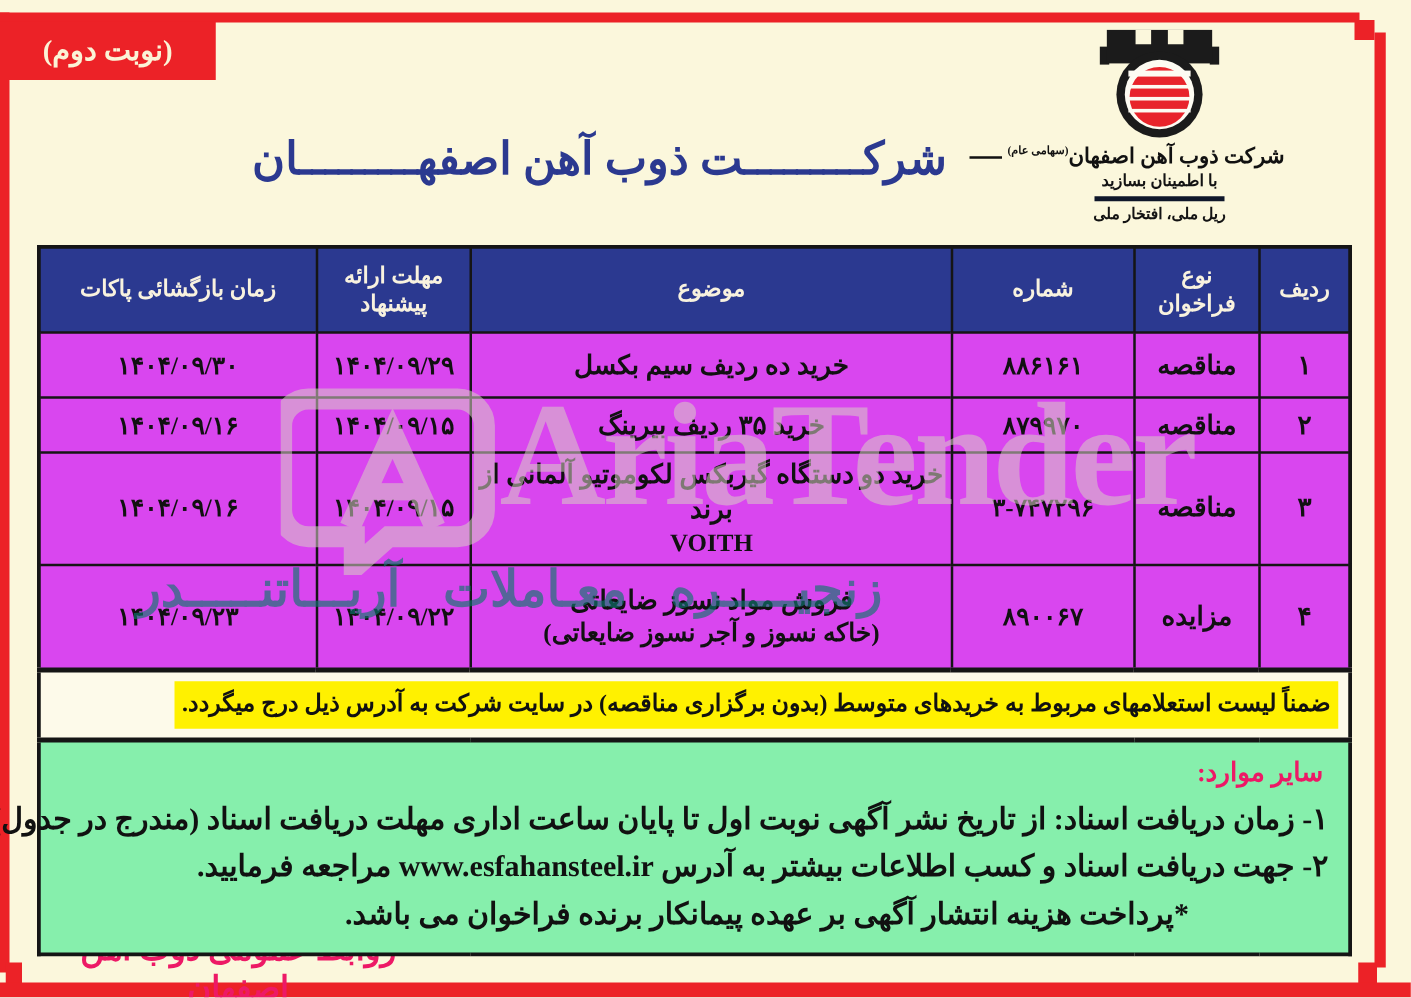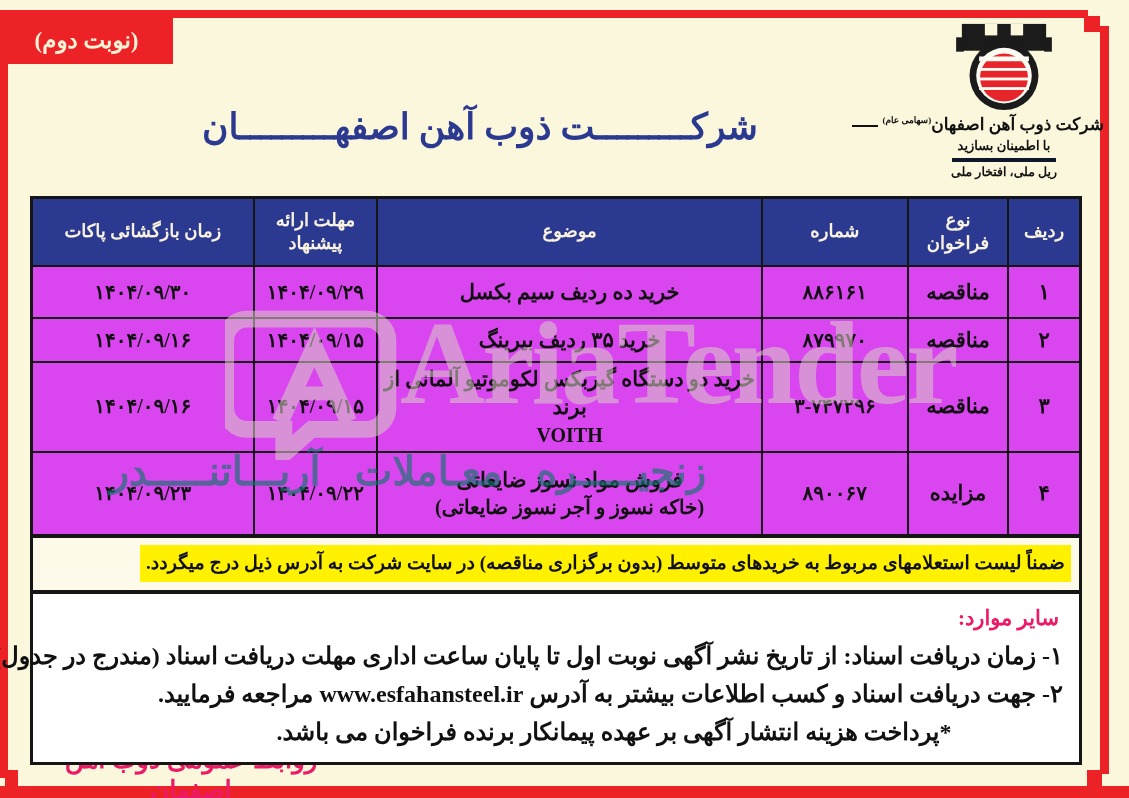--- a/index.html
+++ b/index.html
@@ -28,21 +28,21 @@
     position:absolute; left:215px; top:32px; width:530px;
     text-align:center; color:#EC2227; font-size:45px; letter-spacing:-1px;
   }
   .company-title {
     position:absolute; left:195px; top:106px; width:570px;
     text-align:center; color:#2B3990; font-size:36px;
   }
 
   
   .logo-block {
-    position:absolute; left:904px; top:22px; width:200px; height:165px;
+    position:absolute; left:828px; top:22px; width:200px; height:165px;
     text-align:center; line-height:1.25;
   }
   .logo-icon { display:block; margin:0 auto 2px auto; }
   .logo-company { font-size:17px; color:#111; white-space:nowrap; }
   .logo-joint { font-size:9px; vertical-align:super; }
   .logo-dash { display:inline-block; width:26px; border-top:2px solid #111; vertical-align:middle; margin-right:4px; }
   .logo-build { display:inline-block; font-size:13px; padding:1px 6px 3px 6px; border-bottom:4px solid #0f172a; }
   .logo-rail { font-size:12.5px; margin-top:3px; }
 
   
@@ -60,21 +60,21 @@
   tr.r4 { height:84px; }
   tr.r4 td { border-bottom-width:4px; }
   .num, .date { direction:ltr; unicode-bidi:bidi-override; font-size:20px; white-space:nowrap; }
   .subject-l1, .subject-l2 { line-height:1.35; }
   .subject-l2 { font-size:20px; }
   tr.note-row td { background:#FDFAEA; height:52px; text-align:right; padding:0 8px; border-bottom-width:4px; }
   .hl {
     background:#FFF100; color:#111; font-size:19px; white-space:nowrap;
     padding:6px 6px 8px 6px; display:inline-block;
   }
-  tr.other-row td { background:#ffffff; text-align:right; padding:8px 16px 10px 12px; vertical-align:top; }
+  tr.other-row td { background:#86efac; text-align:right; padding:8px 16px 10px 12px; vertical-align:top; }
   .other-title { color:#ED1966; font-size:21px; margin:4px 4px 6px 0; }
   .other-item { font-size:24px; line-height:1.6; color:#111; white-space:nowrap; }
   .other-item.star { text-align:center; padding-left:120px; }
 
   
   .watermark { position:absolute; inset:0; z-index:5; pointer-events:none; }
   .wm-shield { position:absolute; left:225px; top:310px; opacity:0.55; }
   .wm-latin {
     position:absolute; left:400px; top:305px; direction:ltr;
     font-size:118px; line-height:1; color:#D8CEC4; opacity:0.55; letter-spacing:-3px;

